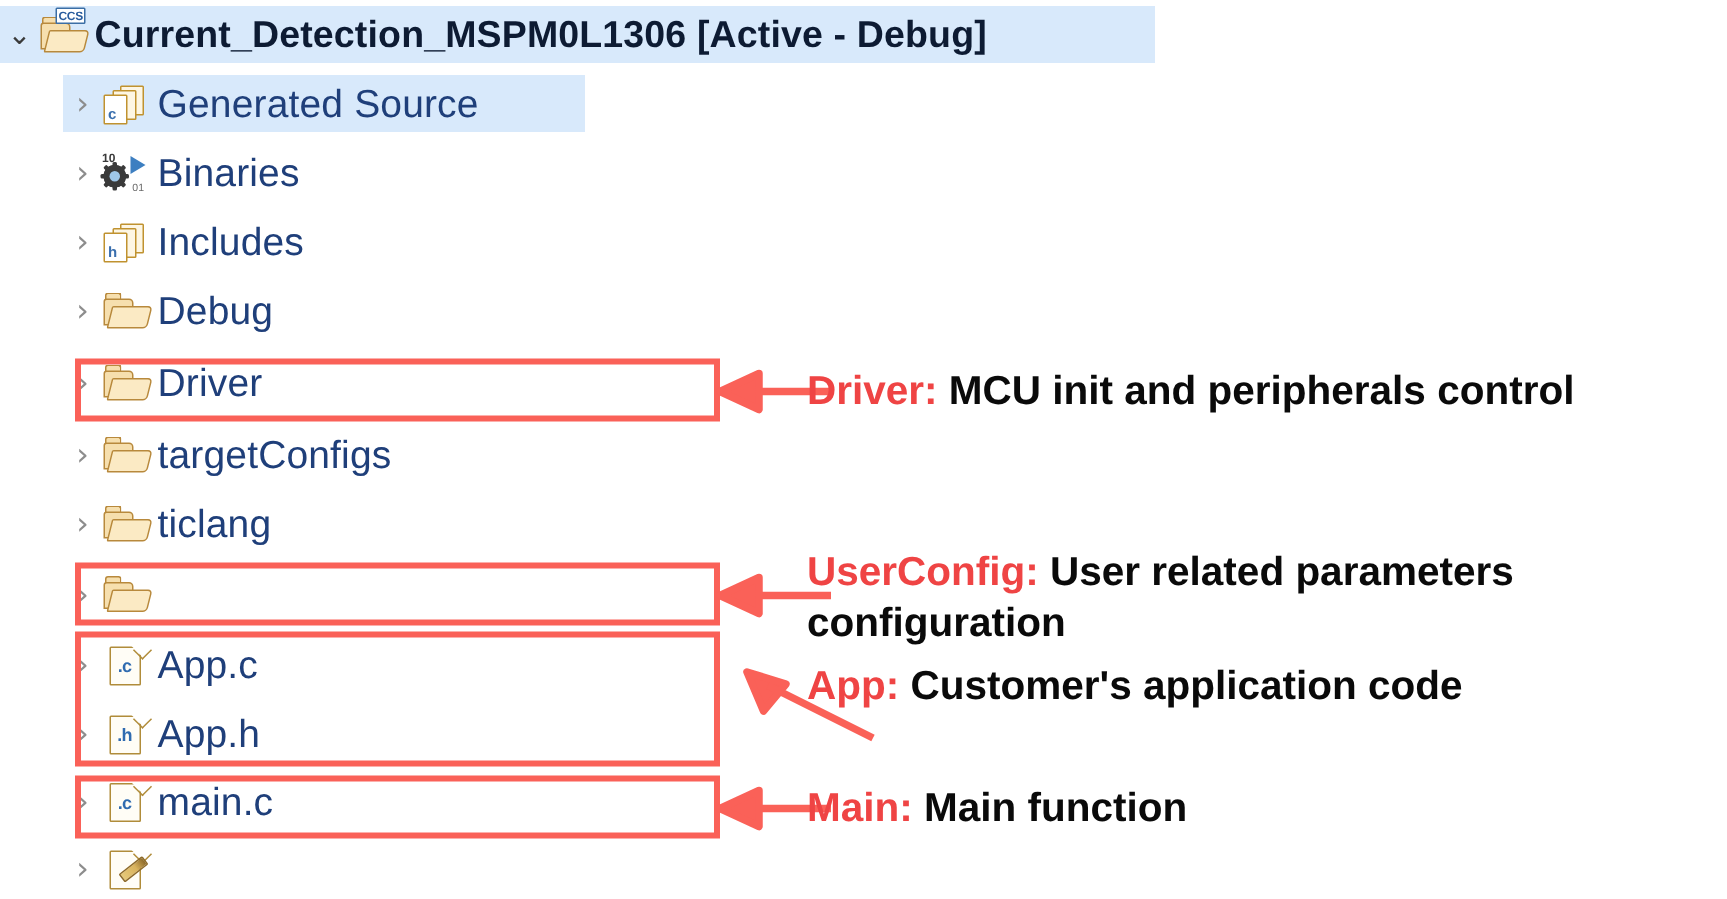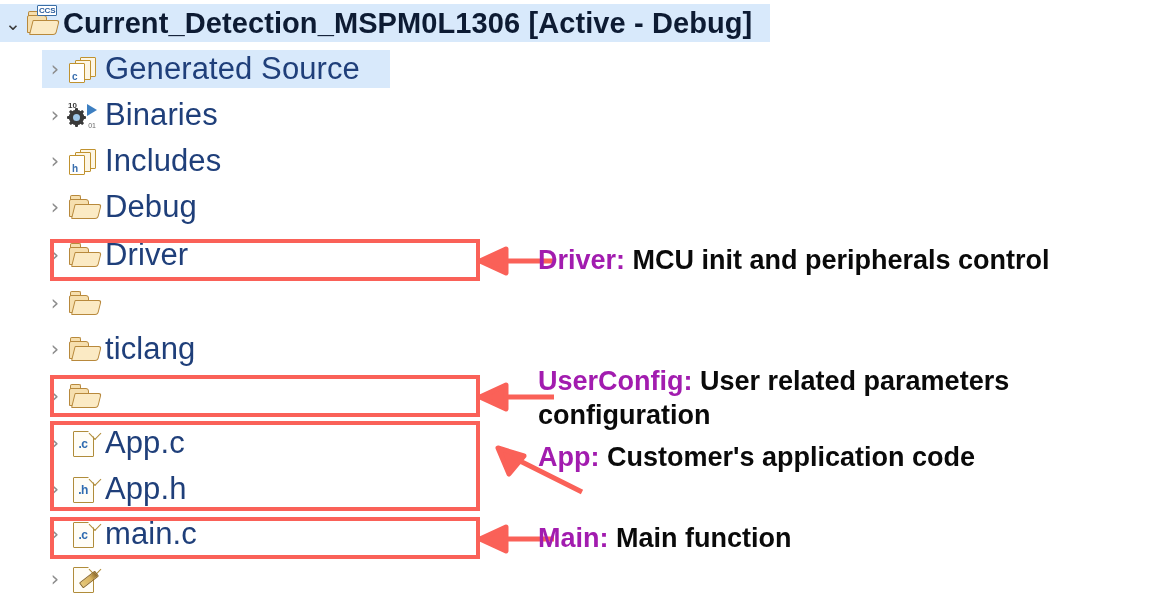--- a/index.html
+++ b/index.html
@@ -48,28 +48,28 @@
 
   .ico {
     width: 30px;
     height: 30px;
     flex: 0 0 30px;
     position: relative;
     margin-right: 7px;
   }
 
   .label {
-    font-size: 31px;
+    font-size: 26px;
     color: #1f3f7a;
     letter-spacing: 0.1px;
   }
   .label.root {
     font-weight: bold;
     color: #0d1b33;
-    font-size: 29px;
+    font-size: 25px;
   }
 
   
   .hl { background: #d8e9fb; }
 
   
   
   .folder {
     position: absolute;
     left: 1px; top: 7px;
@@ -244,21 +244,21 @@
   
   .note {
     position: absolute;
     font-size: 27px;
     font-weight: bold;
     color: #0a0a0a;
     font-family: "Liberation Sans", sans-serif;
     line-height: 34px;
     white-space: nowrap;
   }
-  .note .key { color: #a21caf; }
+  .note .key { color: #ef4444; }
   .note.wrap { white-space: normal; width: 600px; }
 </style>
 </head>
 <body>
 
 <div id="tree">
 
   <div class="row hl" style="top:4px; left:0; padding-right:10px; width:760px;">
     <span class="twisty down">⌄</span>
     <span class="ico">
@@ -345,20 +345,21 @@
 
   <div class="row" style="top:284px; left:42px;">
     <span class="twisty">›</span>
     <span class="ico">
       <span class="folder">
           <span class="tab"></span>
           <span class="back"></span>
           <span class="front"></span>
         </span>
     </span>
+    <span class="label">targetConfigs</span>
   </div>
 
   <div class="row" style="top:330px; left:42px;">
     <span class="twisty">›</span>
     <span class="ico">
       <span class="folder">
           <span class="tab"></span>
           <span class="back"></span>
           <span class="front"></span>
         </span>

